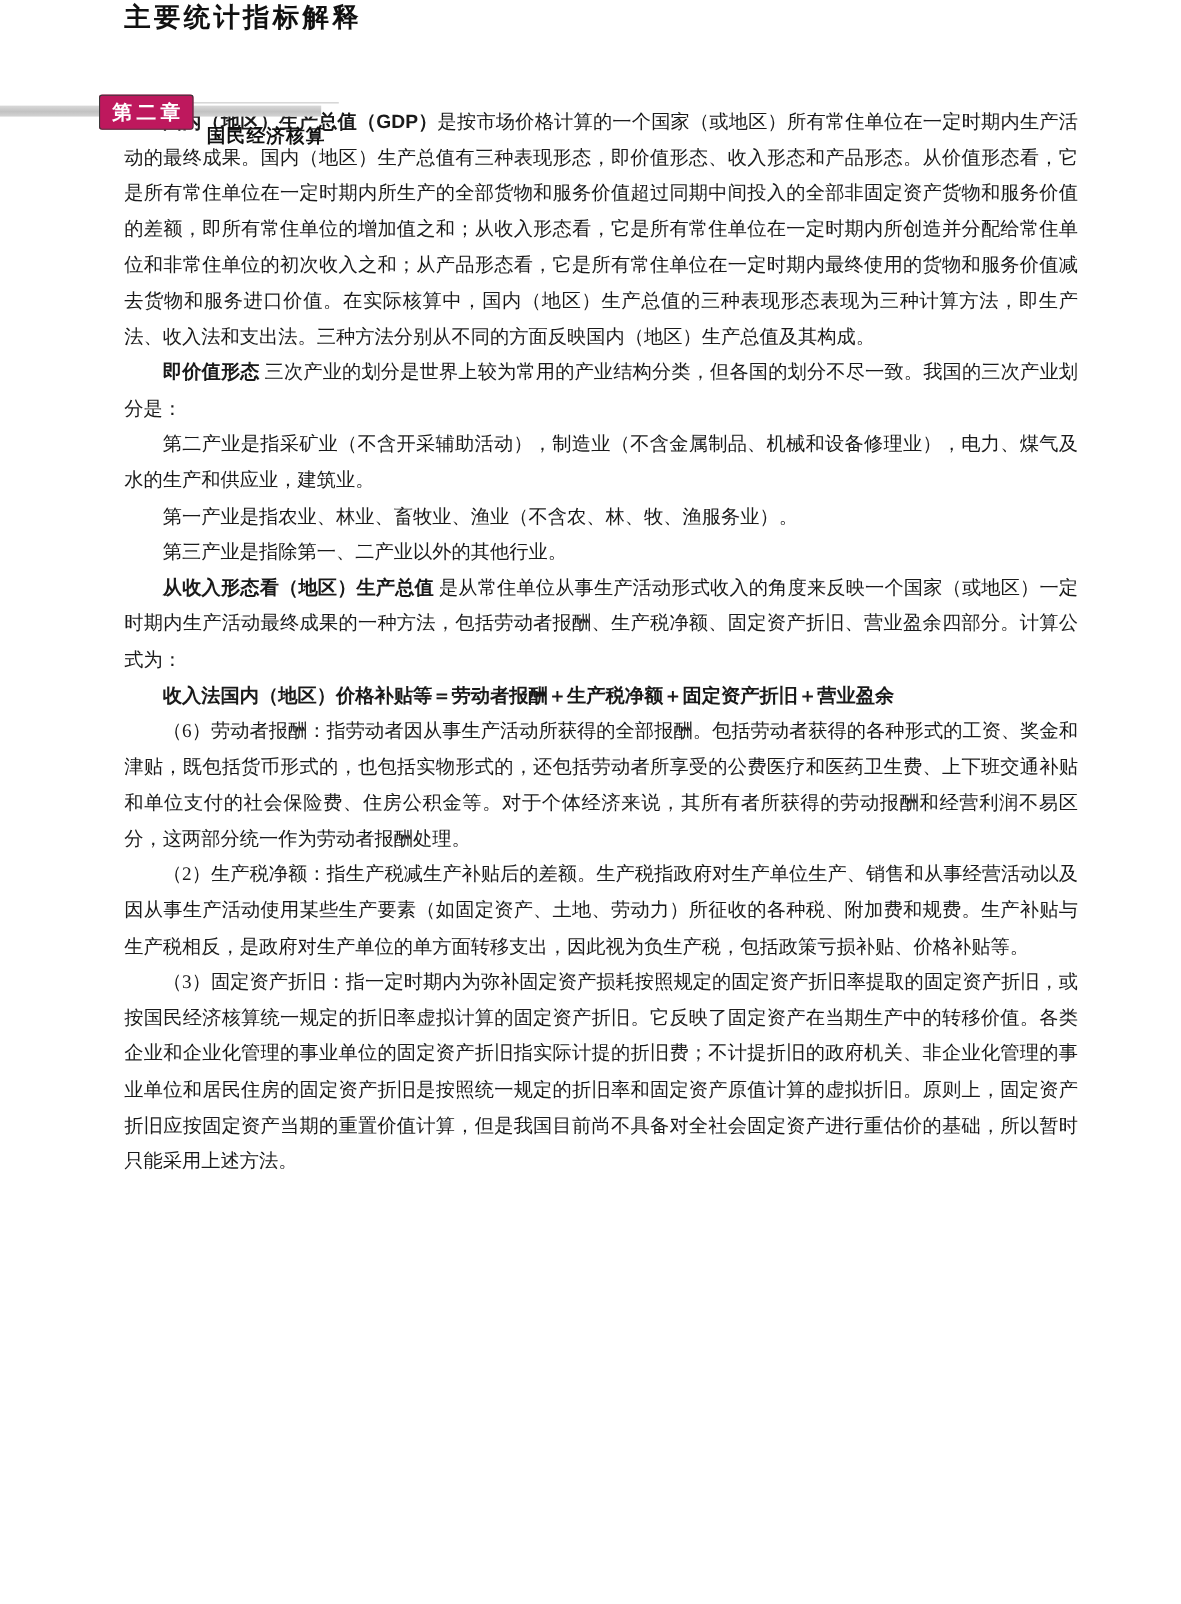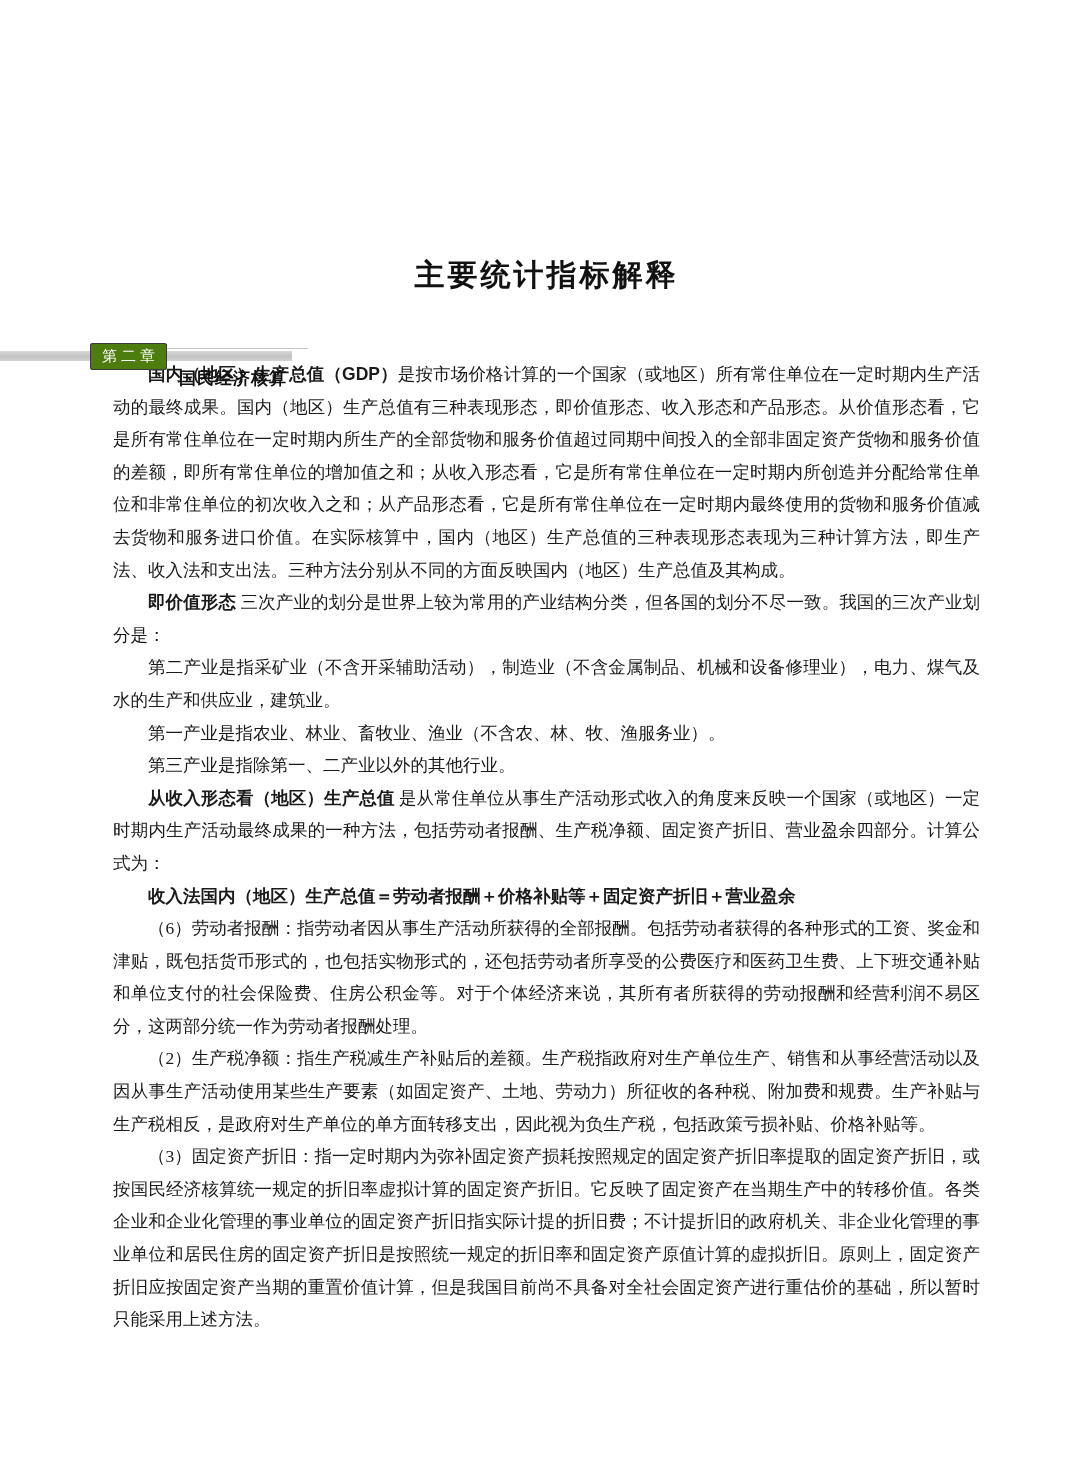--- a/index.html
+++ b/index.html
@@ -18,25 +18,25 @@
   .header {
     position: absolute;
     top: 68px;
     left: 90px;
     display: flex;
     align-items: center;
     gap: 12px;
     z-index: 2;
   }
   .chapter-badge {
-    background: #4d7c0f;
+    background: #be185d;
     color: #ffffff;
     font-family: "Liberation Sans", "DejaVu Sans", sans-serif;
-    font-weight: 400;
-    font-size: 15px;
+    font-weight: 700;
+    font-size: 18px;
     letter-spacing: 4px;
     padding: 4px 8px 4px 12px;
     border-radius: 3px;
     box-shadow: 0 0 0 1px #3a3a3a inset;
   }
   .chapter-title {
     font-family: "Liberation Sans", "DejaVu Sans", sans-serif;
     font-weight: 700;
     font-size: 17px;
     letter-spacing: 1px;
@@ -60,26 +60,25 @@
     background: linear-gradient(180deg, #d9d9d9 0%, #c2c2c2 55%, #d4d4d4 100%);
     z-index: 1;
   }
 
   
   .content {
     position: relative;
     padding: 0 94px 0 113px;
   }
   .doc-title {
-    margin-top: 255px;
     margin-bottom: 62px;
-    text-align: center;
+    text-align: left;
     font-family: "Liberation Sans", "DejaVu Sans", sans-serif;
     font-weight: 700;
-    font-size: 30px;
+    font-size: 24px;
     letter-spacing: 3px;
     color: #111111;
   }
   .para {
     font-size: 17.5px;
     line-height: 32.6px;
     text-align: justify;
     text-indent: 2em;
     color: #1a1a1a;
   }
@@ -114,21 +113,21 @@
     <p class="para"><b class="lead">即价值形态</b><span> 三次产业的划分是世界上较为常用的产业结构分类，但各国的划分不尽一致。我国的三次产业划分是：</span></p>
 
     <p class="para"><b class="lead"></b><span>第二产业是指采矿业（不含开采辅助活动），制造业（不含金属制品、机械和设备修理业），电力、煤气及水的生产和供应业，建筑业。</span></p>
 
     <p class="para"><b class="lead"></b><span>第一产业是指农业、林业、畜牧业、渔业（不含农、林、牧、渔服务业）。</span></p>
 
     <p class="para"><b class="lead"></b><span>第三产业是指除第一、二产业以外的其他行业。</span></p>
 
     <p class="para"><b class="lead">从收入形态看（地区）生产总值</b><span> 是从常住单位从事生产活动形式收入的角度来反映一个国家（或地区）一定时期内生产活动最终成果的一种方法，包括劳动者报酬、生产税净额、固定资产折旧、营业盈余四部分。计算公式为：</span></p>
 
-    <p class="para formula"><b class="lead">收入法国内（地区）生产总值＝劳动者报酬＋价格补贴等＋固定资产折旧＋营业盈余</b><span></span></p>
+    <p class="para formula"><b class="lead">收入法国内（地区）价格补贴等＝劳动者报酬＋生产税净额＋固定资产折旧＋营业盈余</b><span></span></p>
 
     <p class="para"><b class="lead"></b><span>（6）劳动者报酬：指劳动者因从事生产活动所获得的全部报酬。包括劳动者获得的各种形式的工资、奖金和津贴，既包括货币形式的，也包括实物形式的，还包括劳动者所享受的公费医疗和医药卫生费、上下班交通补贴和单位支付的社会保险费、住房公积金等。对于个体经济来说，其所有者所获得的劳动报酬和经营利润不易区分，这两部分统一作为劳动者报酬处理。</span></p>
 
     <p class="para"><b class="lead"></b><span>（2）生产税净额：指生产税减生产补贴后的差额。生产税指政府对生产单位生产、销售和从事经营活动以及因从事生产活动使用某些生产要素（如固定资产、土地、劳动力）所征收的各种税、附加费和规费。生产补贴与生产税相反，是政府对生产单位的单方面转移支出，因此视为负生产税，包括政策亏损补贴、价格补贴等。</span></p>
 
     <p class="para"><b class="lead"></b><span>（3）固定资产折旧：指一定时期内为弥补固定资产损耗按照规定的固定资产折旧率提取的固定资产折旧，或按国民经济核算统一规定的折旧率虚拟计算的固定资产折旧。它反映了固定资产在当期生产中的转移价值。各类企业和企业化管理的事业单位的固定资产折旧指实际计提的折旧费；不计提折旧的政府机关、非企业化管理的事业单位和居民住房的固定资产折旧是按照统一规定的折旧率和固定资产原值计算的虚拟折旧。原则上，固定资产折旧应按固定资产当期的重置价值计算，但是我国目前尚不具备对全社会固定资产进行重估价的基础，所以暂时只能采用上述方法。</span></p>
   </div>
 
 </div>
 

